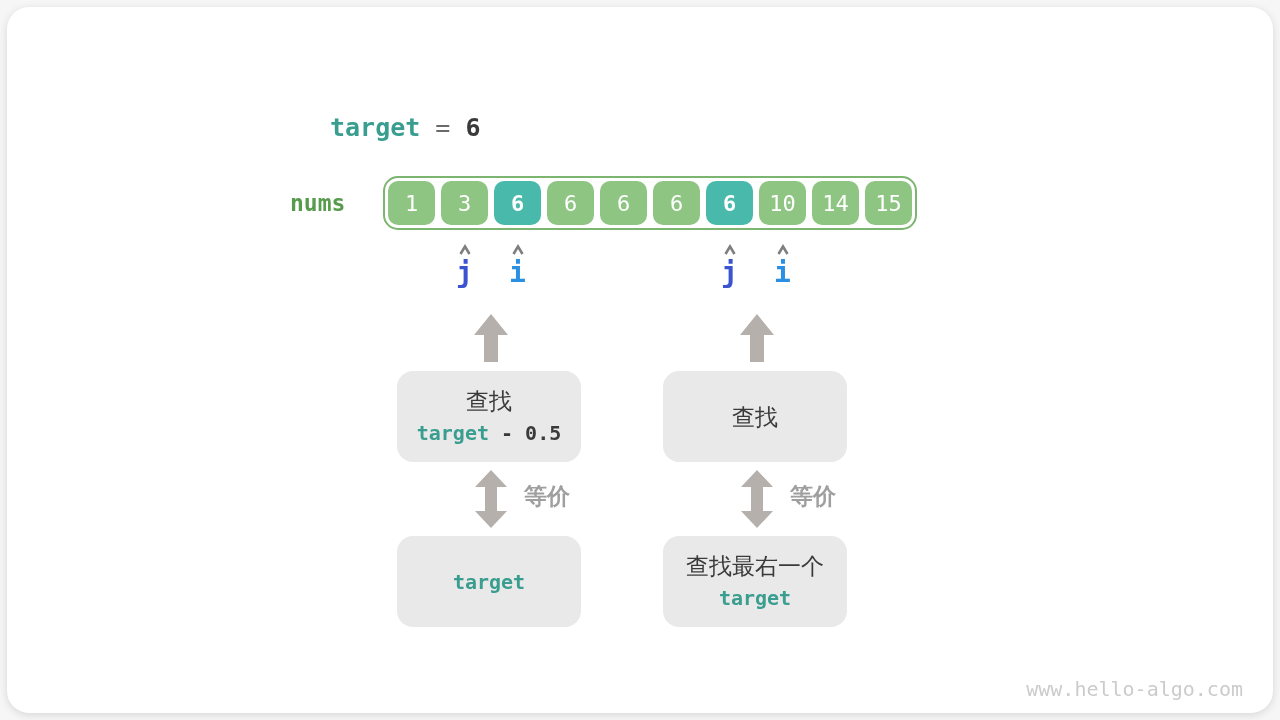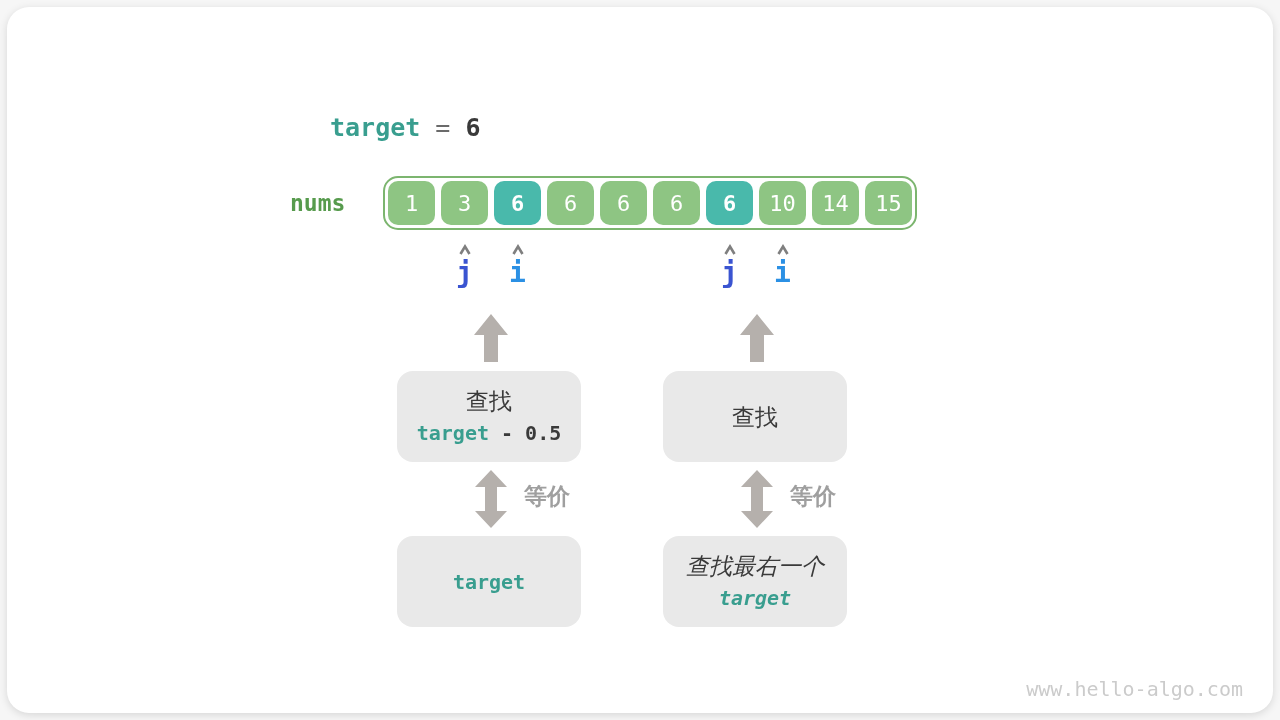--- a/index.html
+++ b/index.html
@@ -83,21 +83,21 @@
   
   .flow-box {
     position: absolute; width: 184px; height: 91px;
     background: var(--box-bg); border-radius: 16px;
     display: flex; flex-direction: column;
     align-items: center; justify-content: center; gap: 5px;
   }
   .box-search-left  { left: 397px; top: 371px; }
   .box-search-right { left: 663px; top: 371px; }
   .box-result-left  { left: 397px; top: 536px; }
-  .box-result-right { left: 663px; top: 536px; font-style: italic; }
+  .box-result-right { left: 663px; top: 536px; }
   .box-line-cjk { font-size: 23px; line-height: 28px; color: var(--dark-text); }
   .box-line-code {
     font-family: "DejaVu Sans Mono", monospace;
     font-size: 20px; line-height: 26px; font-weight: bold;
     white-space: pre; color: var(--dark-text);
   }
   .box-line-code .var { color: var(--teal-text); }
 
   
   .equiv-label {

